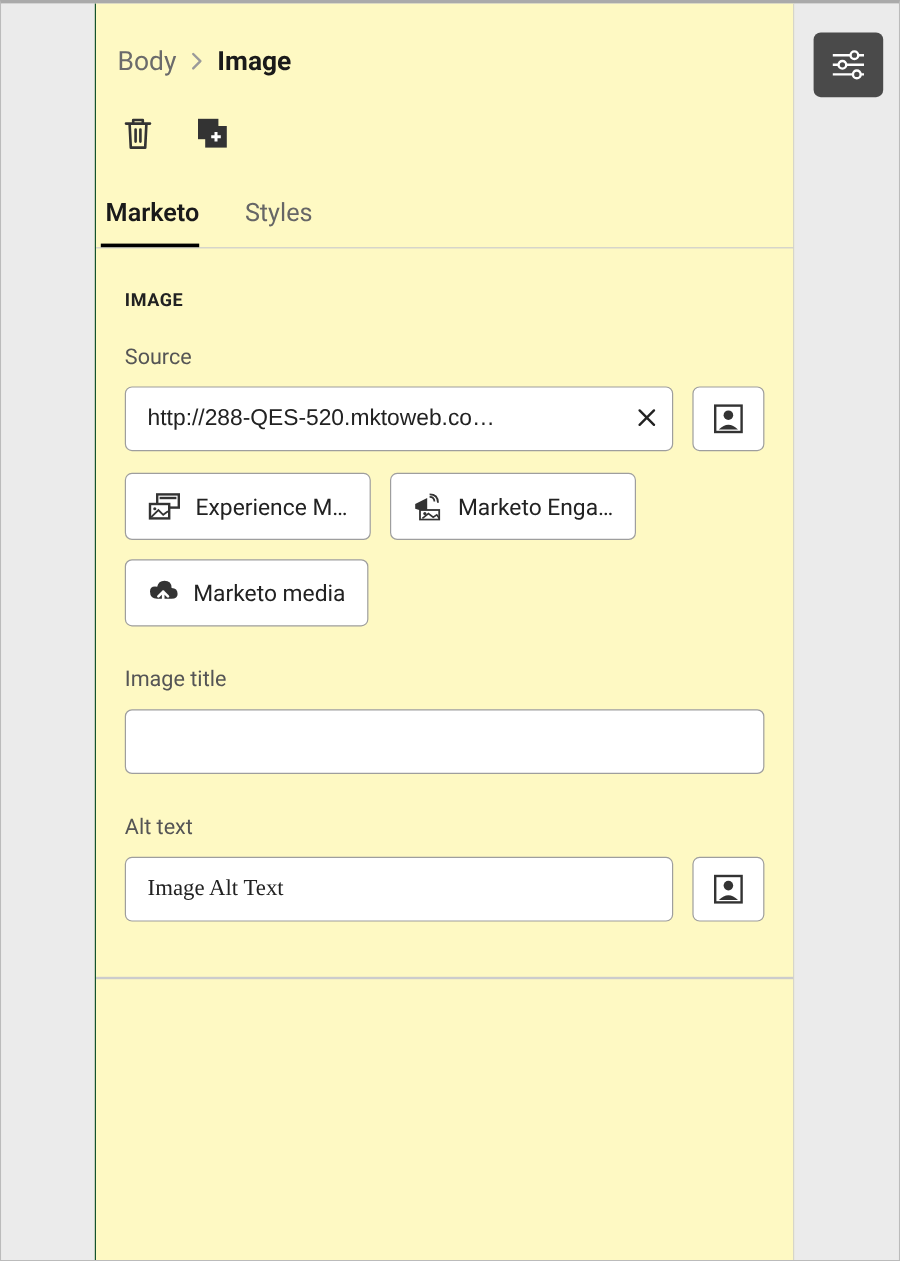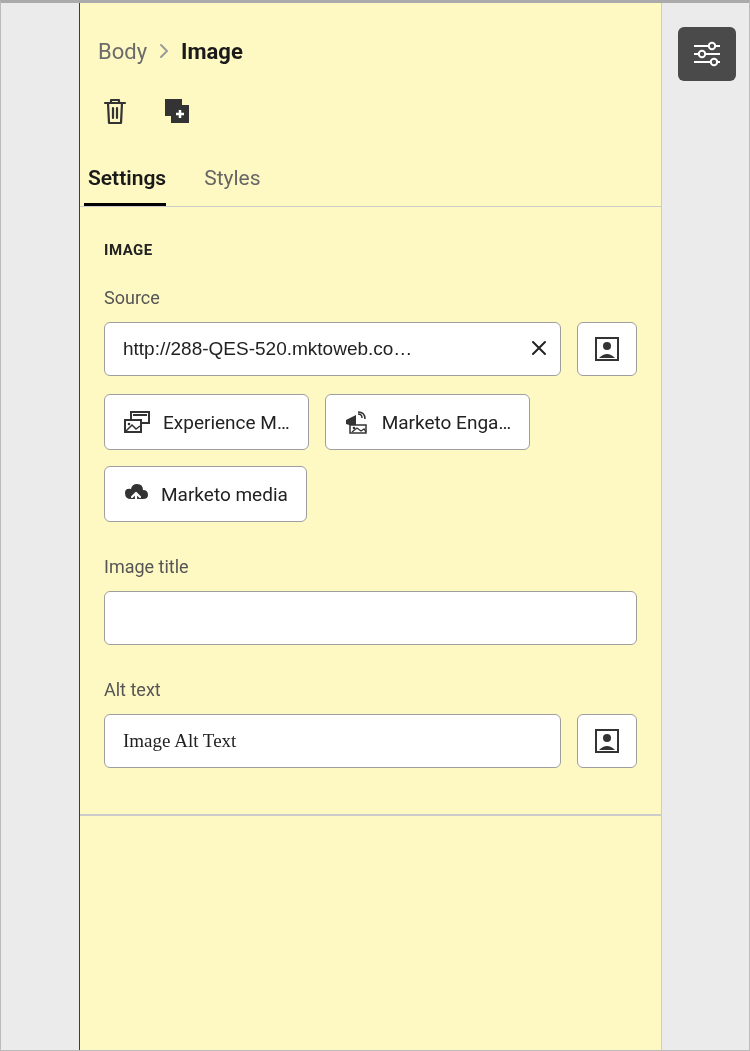--- a/index.html
+++ b/index.html
@@ -183,21 +183,21 @@
         <svg width="30" height="30" viewBox="0 0 30 30">
           <rect x="3" y="3" width="17" height="17" fill="#333"></rect>
           <rect x="9" y="9" width="18" height="18" fill="#333"></rect>
           <rect x="11" y="11" width="14" height="14" fill="#fff" opacity="0"></rect>
           <path d="M18 14 V22 M14 18 H22" stroke="#fff" stroke-width="2.5"></path>
         </svg>
       </div>
     </div>
 
     <div class="tabs">
-      <div class="tab active">Settings</div>
+      <div class="tab active">Marketo</div>
       <div class="tab">Styles</div>
     </div>
 
 
     <div class="section">
       <div class="section-label">IMAGE</div>
 
       <div class="field-label">Source</div>
       <div class="input-row">
         <div class="source-wrap">

